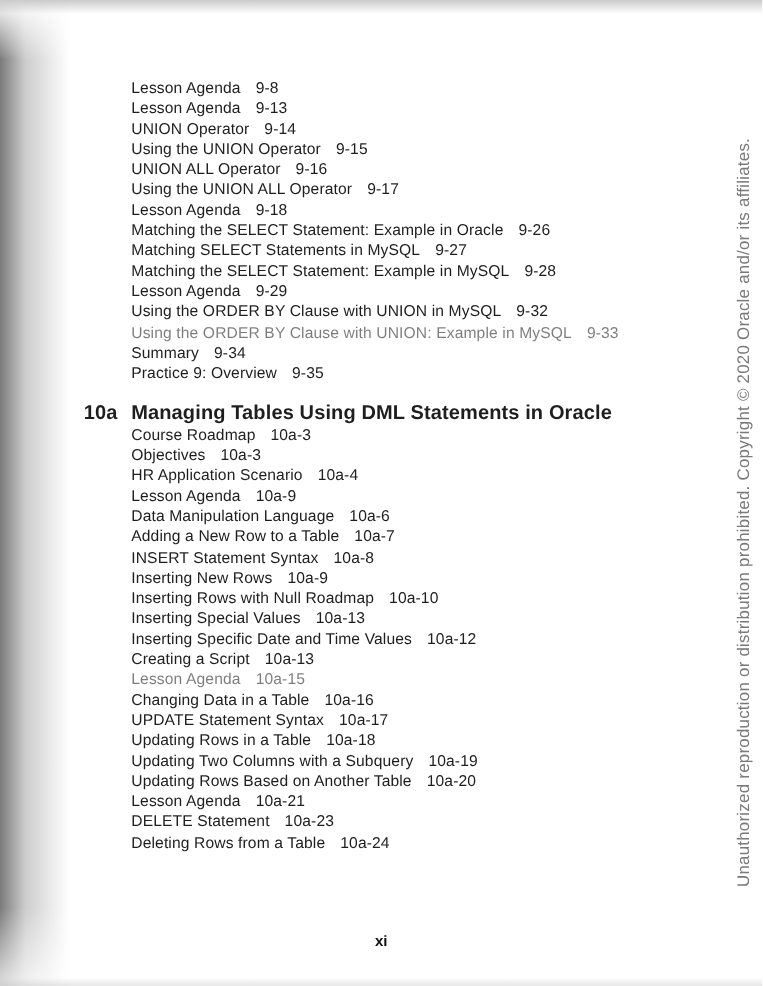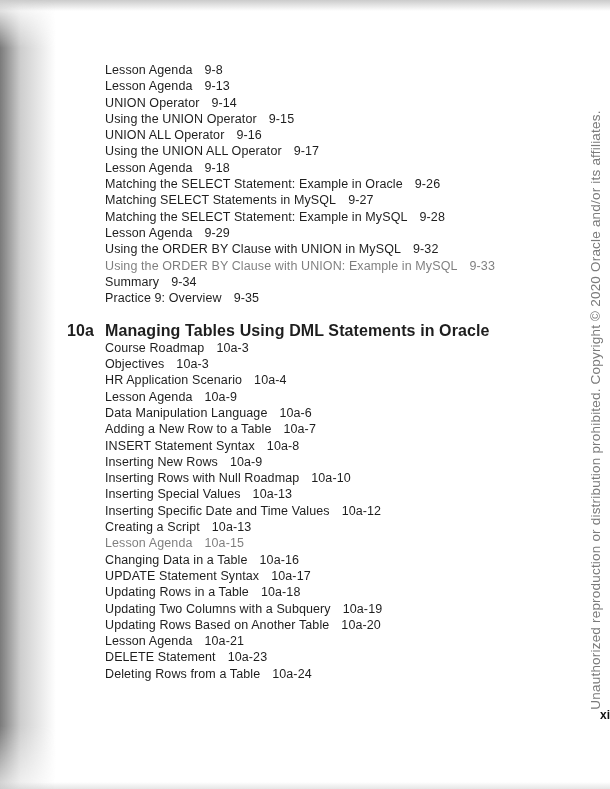--- a/index.html
+++ b/index.html
@@ -52,22 +52,22 @@
   
   .watermark {
     position: absolute; top: 410px; left: 595px; width: 700px;
     transform: translate(-50%, -50%) rotate(-90deg);
     text-align: center; white-space: nowrap;
     color: #7a7a7a; font-size: 13.5px; letter-spacing: 0.2px;
   }
 
   
   .footer {
-    position: absolute; top: 708px; left: 0; right: 0;
-    text-align: right; font-size: 12px; font-weight: bold; color: #111;
+    position: absolute; top: 746px; left: 0; right: 0;
+    text-align: center; font-size: 12px; font-weight: bold; color: #111;
   }
 </style>
 </head>
 <body>
 
 <div class="page">
   <div class="edge-top"></div>
   <div class="edge-left"></div>
   <div class="edge-bottom"></div>
 

